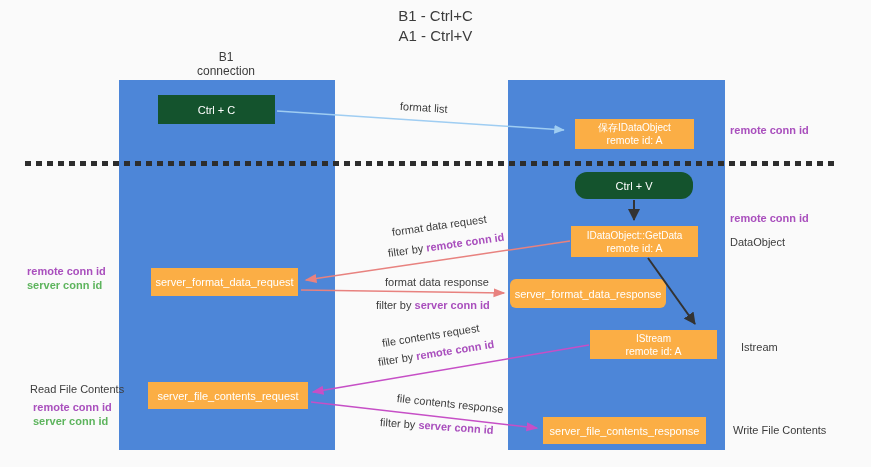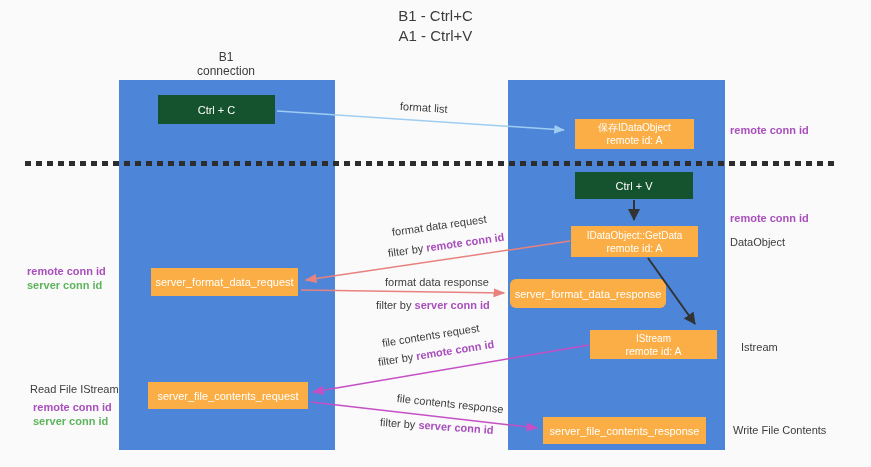--- a/index.html
+++ b/index.html
@@ -20,21 +20,21 @@
   .node{position:absolute;display:flex;flex-direction:column;align-items:center;
         justify-content:center;color:#fff;text-align:center;}
   .node .l1{font-size:10px;line-height:13px;}
   .node .l2{font-size:10.5px;line-height:13px;}
   .node.single{font-size:11px;}
   .green{background:#14532d;}
   .orange{background:#fbae45;}
 
   #box-ctrl-c{left:158px;top:95px;width:117px;height:29px;}
   #box-save-idataobject{left:575px;top:119px;width:119px;height:30px;}
-  #box-ctrl-v{left:575px;top:172px;width:118px;height:27px;}
+  #box-ctrl-v{left:575px;top:172px;width:118px;height:27px;border-radius:12px;}
   #box-getdata{left:571px;top:226px;width:127px;height:31px;}
   #box-sfd-request{left:151px;top:268px;width:147px;height:28px;}
   #box-sfd-response{left:510px;top:279px;width:156px;height:29px;border-radius:6px;}
   #box-istream{left:590px;top:330px;width:127px;height:29px;}
   #box-sfc-request{left:148px;top:382px;width:160px;height:27px;}
   #box-sfc-response{left:543px;top:417px;width:163px;height:27px;}
 
   .flow-label{position:absolute;font-size:11px;color:#3c3c3c;white-space:nowrap;
               transform-origin:left center;}
   .accent-purple{color:#a94fbd;font-weight:bold;}
@@ -122,21 +122,21 @@
     <span>filter by </span><span class="accent-purple">remote conn id</span>
   </div>
 
   <div class="flow-label" style="left:397px;top:392px;transform:rotate(6deg);">file contents response</div>
   <div class="flow-label" style="left:380px;top:416px;transform:rotate(4deg);">
     <span>filter by </span><span class="accent-purple">server conn id</span>
   </div>
 
   <div class="side-label accent-purple" style="left:27px;top:265px;">remote conn id</div>
   <div class="side-label accent-green" style="left:27px;top:279px;">server conn id</div>
-  <div class="side-label side-dark" style="left:30px;top:383px;">Read File IStream</div>
+  <div class="side-label side-dark" style="left:30px;top:383px;">Read File Contents</div>
   <div class="side-label accent-purple" style="left:33px;top:401px;">remote conn id</div>
   <div class="side-label accent-green" style="left:33px;top:415px;">server conn id</div>
 
   <div class="side-label accent-purple" style="left:730px;top:124px;">remote conn id</div>
   <div class="side-label accent-purple" style="left:730px;top:212px;">remote conn id</div>
   <div class="side-label side-dark" style="left:730px;top:236px;">DataObject</div>
   <div class="side-label side-dark" style="left:741px;top:341px;">Istream</div>
   <div class="side-label side-dark" style="left:733px;top:424px;">Write File Contents</div>
 
   <svg id="arrows" width="871" height="467" viewBox="0 0 871 467">

